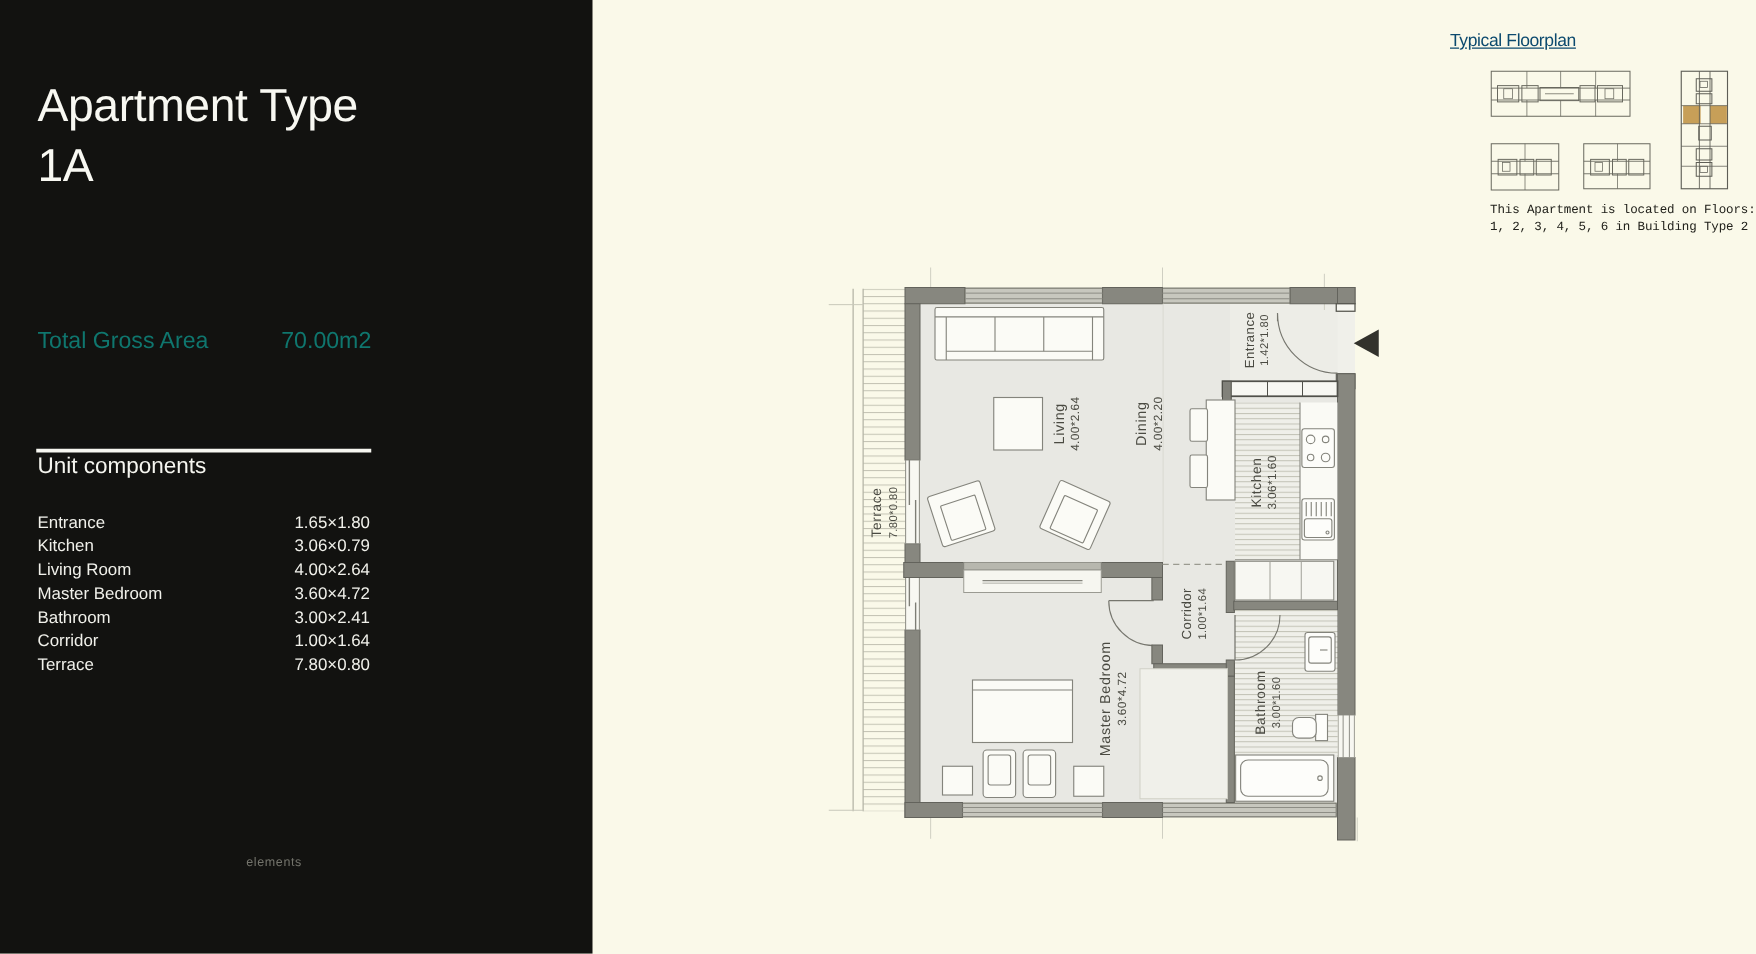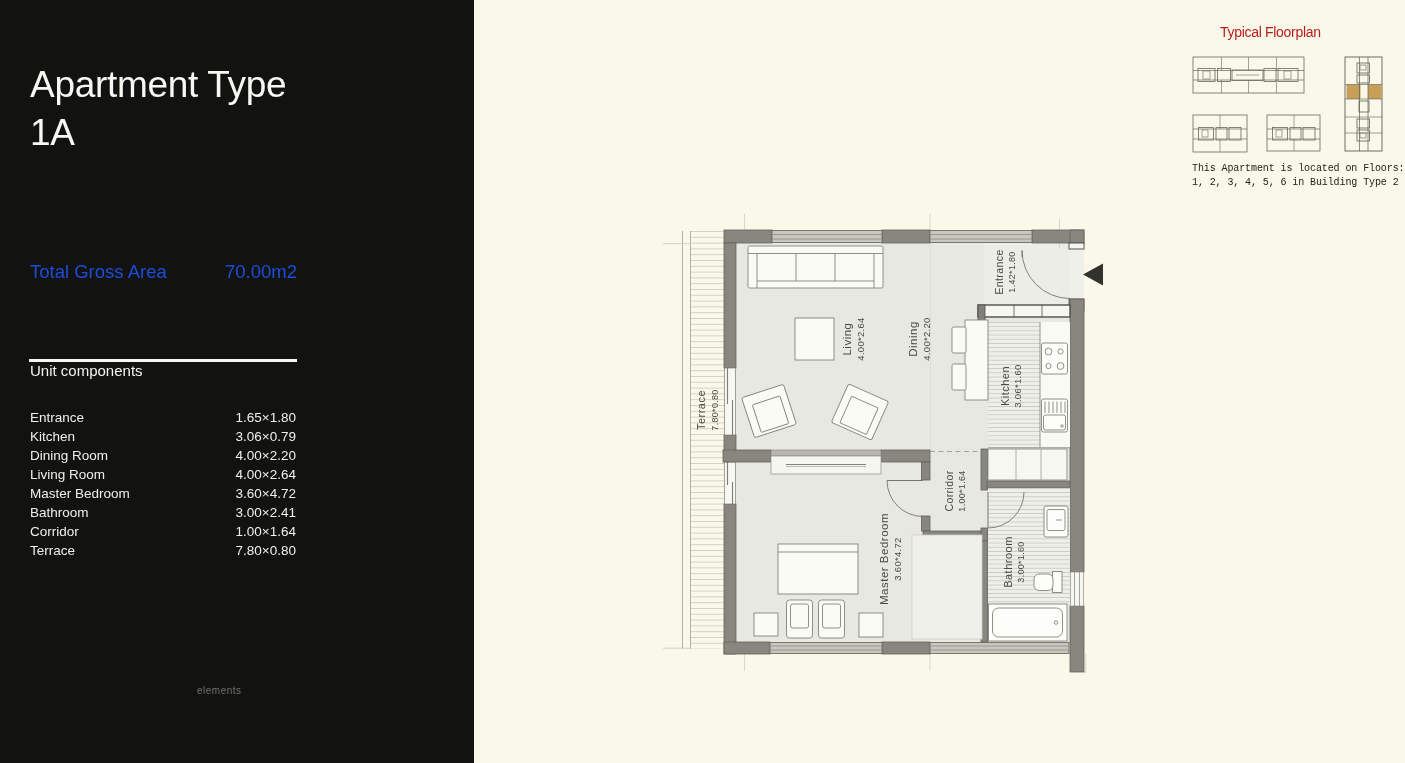--- a/index.html
+++ b/index.html
@@ -7,43 +7,39 @@
        background:#FAF9E9;font-family:"Liberation Sans",sans-serif;}
   .abs{position:absolute;}
 </style>
 </head>
 <body>
 
 <div class="abs" style="left:0;top:0;width:474px;height:763px;background:#121210;"></div>
 
 <div class="abs" style="left:30px;top:18px;width:420px;font-size:37px;line-height:48px;color:#F8F8F2;letter-spacing:-0.3px;margin-top:43px;">Apartment Type<br>1A</div>
 
-<div class="abs" style="left:30px;top:261px;width:267px;display:flex;justify-content:space-between;font-size:18.5px;color:#1d4ed8;">
+<div class="abs" style="left:30px;top:261px;width:267px;display:flex;justify-content:space-between;font-size:18.5px;color:#0f766e;">
   <span>Total Gross Area</span>
     <span>70.00m2</span>
 </div>
 
 <div class="abs" style="left:29px;top:359px;width:268px;height:3px;background:#F6F6F0;"></div>
 
-<div class="abs" style="left:30px;top:362px;font-size:15px;color:#F5F5EF;">Unit components</div>
+<div class="abs" style="left:30px;top:362px;font-size:18px;color:#F5F5EF;">Unit components</div>
 
 <div class="abs" style="left:30px;top:410px;width:266px;font-size:13.5px;color:#F0F0EA;">
   <div style="height:19px;display:flex;justify-content:space-between;">
       <span>Entrance</span>
       <span>1.65×1.80</span>
     </div>
   <div style="height:19px;display:flex;justify-content:space-between;">
       <span>Kitchen</span>
       <span>3.06×0.79</span>
     </div>
   <div style="height:19px;display:flex;justify-content:space-between;">
-      <span>Dining Room</span>
-      <span>4.00×2.20</span>
-    </div>
-  <div style="height:19px;display:flex;justify-content:space-between;">
       <span>Living Room</span>
       <span>4.00×2.64</span>
     </div>
   <div style="height:19px;display:flex;justify-content:space-between;">
       <span>Master Bedroom</span>
       <span>3.60×4.72</span>
     </div>
   <div style="height:19px;display:flex;justify-content:space-between;">
       <span>Bathroom</span>
       <span>3.00×2.41</span>
@@ -53,21 +49,21 @@
       <span>1.00×1.64</span>
     </div>
   <div style="height:19px;display:flex;justify-content:space-between;">
       <span>Terrace</span>
       <span>7.80×0.80</span>
     </div>
 </div>
 
 <div class="abs" style="left:197px;top:685px;font-size:10px;letter-spacing:0.5px;color:#73736B;">elements</div>
 
-<div class="abs" style="left:1220px;top:24px;font-size:14px;letter-spacing:-0.3px;color:#b91c1c;">Typical Floorplan</div>
+<div class="abs" style="left:1160px;top:24px;font-size:14px;letter-spacing:-0.3px;color:#0c4a6e;text-decoration:underline;">Typical Floorplan</div>
 
 <div class="abs" style="left:1192px;top:162px;font-size:10px;line-height:13.5px;letter-spacing:-0.1px;color:#21211B;font-family:Liberation Mono, monospace;">This Apartment is located on Floors:<br>1, 2, 3, 4, 5, 6 in Building Type 2</div>
 
 <svg class="abs" style="left:474px;top:0;" width="931" height="763" viewBox="474 0 931 763">
 <defs>
   <pattern id="hterr" patternUnits="userSpaceOnUse" x="0" y="231" width="8" height="5.8">
     <rect width="8" height="5.8" fill="#FAF9E9"></rect>
     <line x1="0" y1="0.4" x2="8" y2="0.4" stroke="#C3C3B4" stroke-width="0.8"></line>
   </pattern>
   <pattern id="hkit" patternUnits="userSpaceOnUse" x="0" y="322" width="8" height="4.2">

